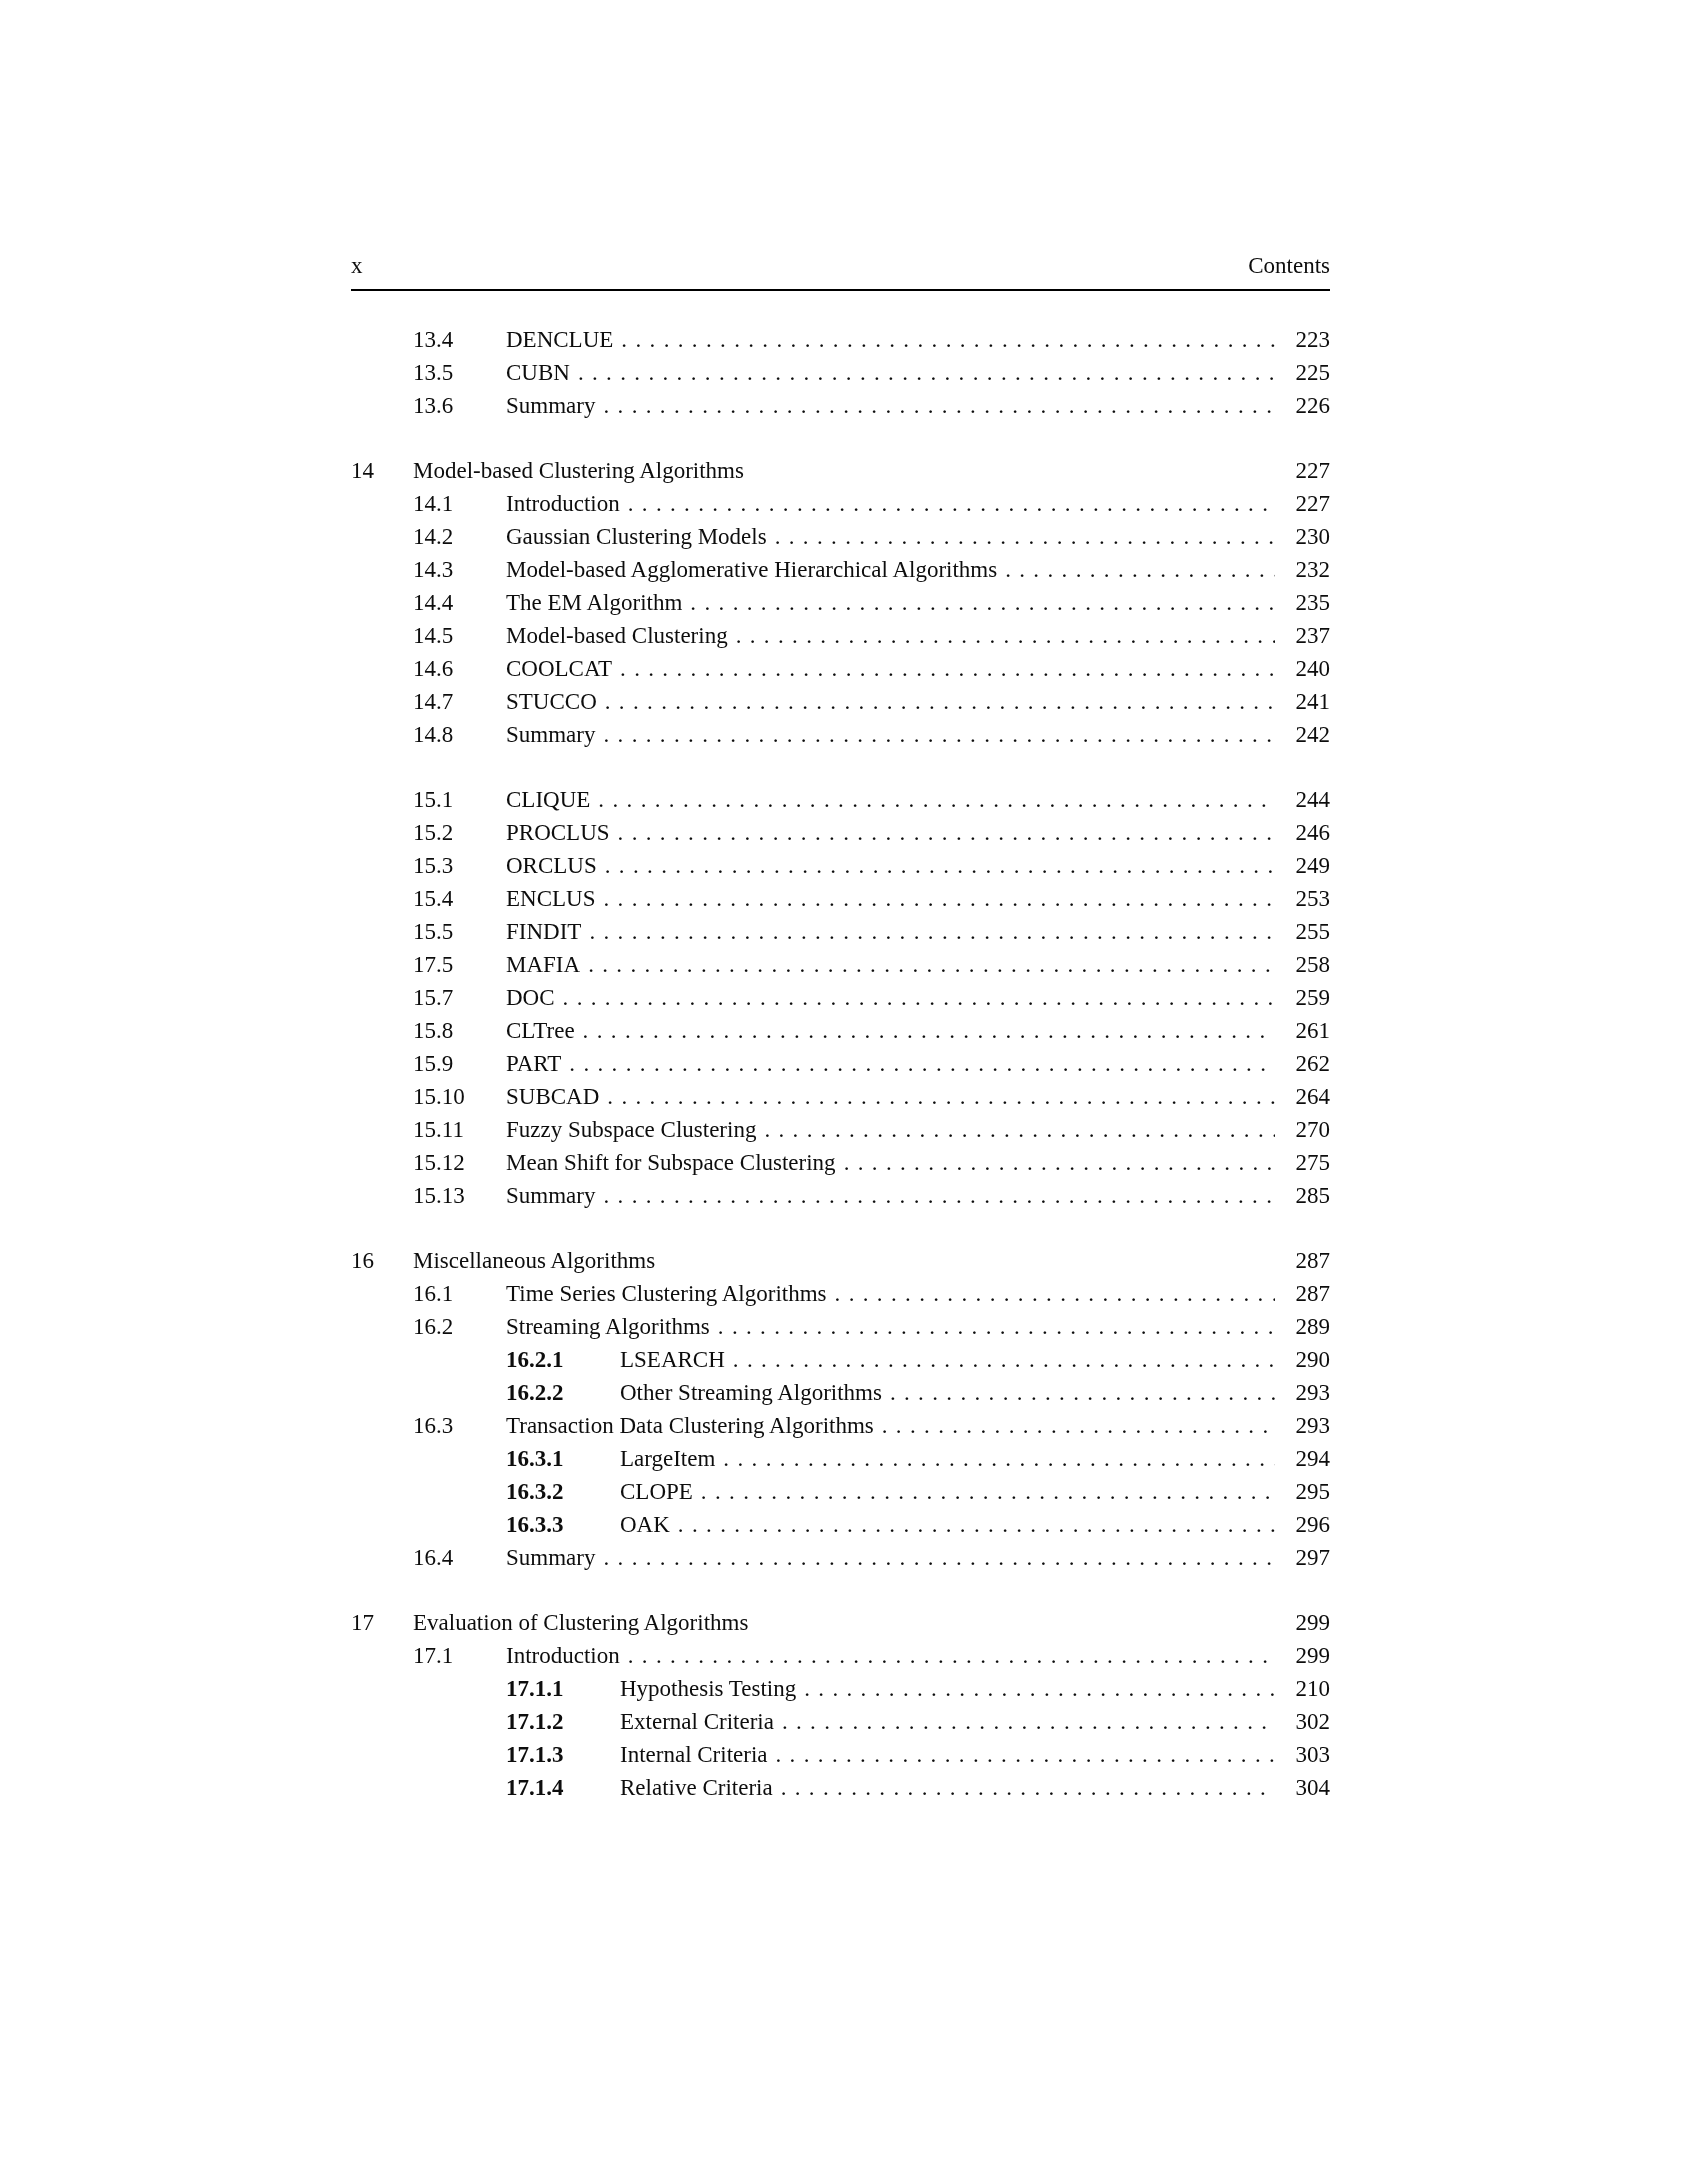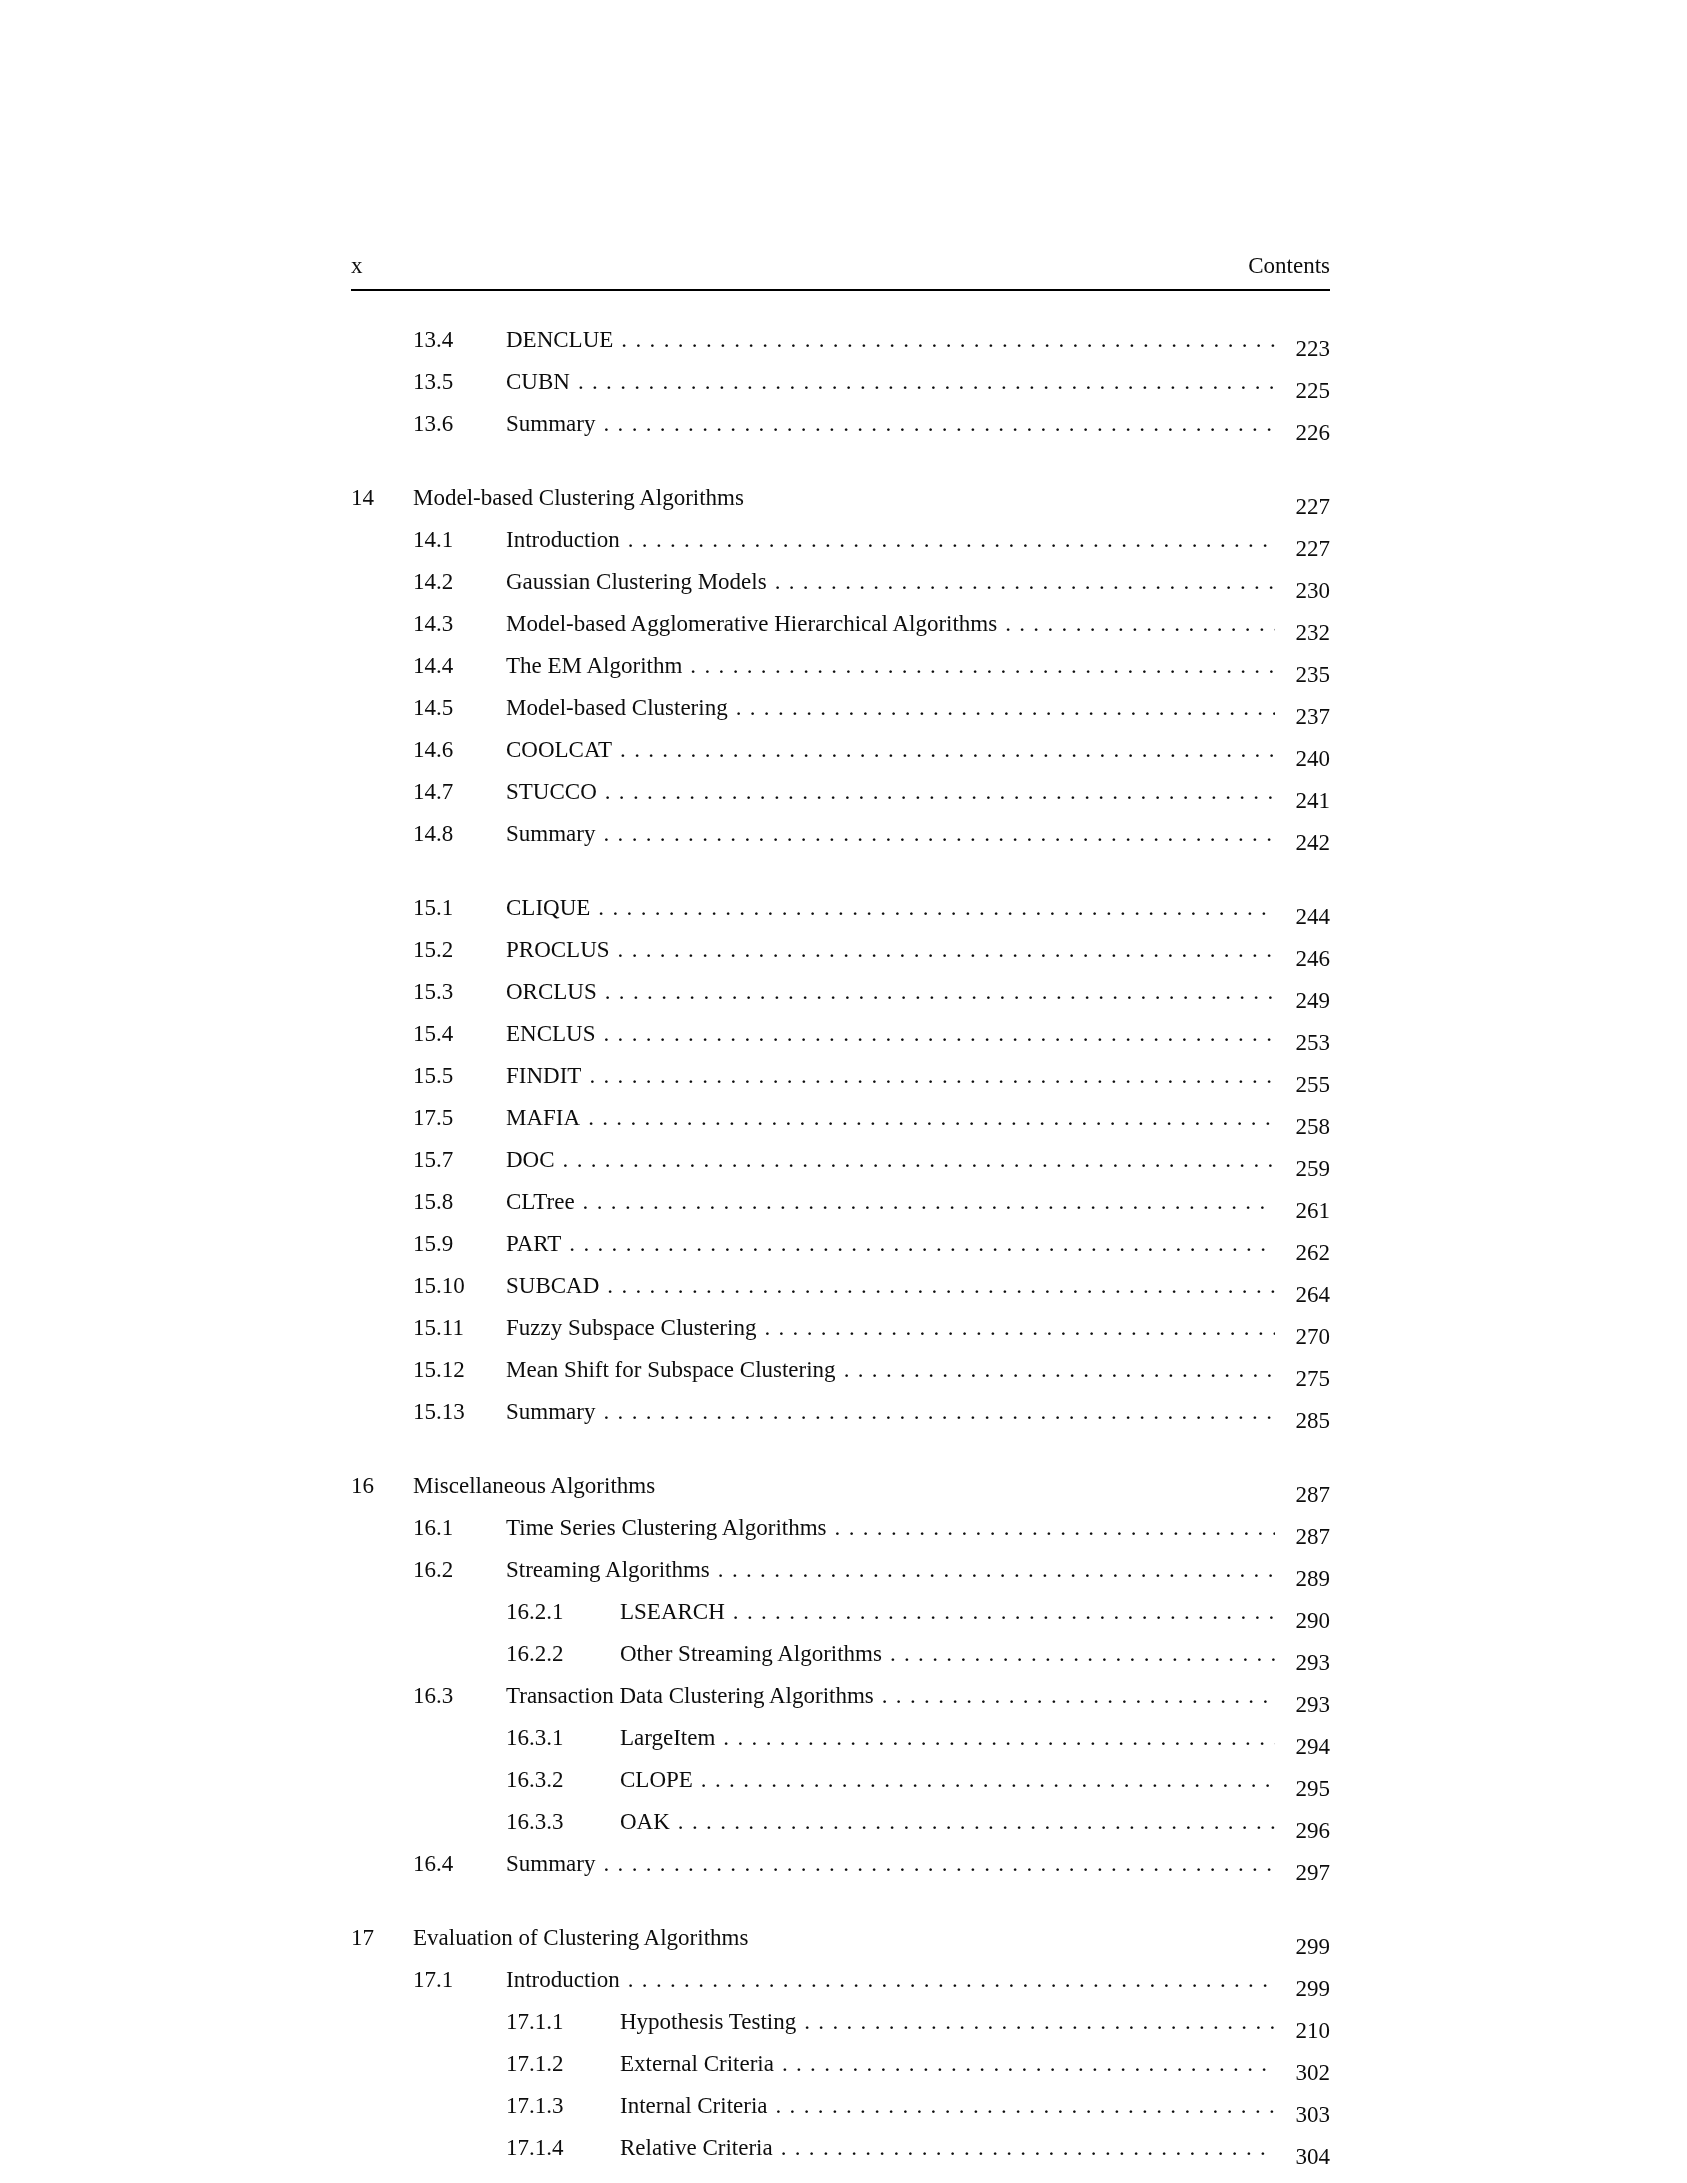--- a/index.html
+++ b/index.html
@@ -34,36 +34,35 @@
   .row {
     display: flex;
     align-items: flex-start;
     line-height: 33px;
   }
   .chapter-row { font-weight: normal; }
   .sp1 { flex: none; width: 62px; }
   .sp2 { flex: none; width: 155px; }
   .chap-num { flex: none; width: 62px; }
   .num-l1 { flex: none; width: 93px; }
-  .num-l2 { flex: none; width: 114px; }
+  .num-l2 { flex: none; width: 114px; font-weight: bold; }
   .title { flex: none; white-space: nowrap; }
   .leader {
     flex: 1;
     overflow: hidden;
     white-space: nowrap;
     margin-left: 8px;
     margin-right: 9.3px;
     word-spacing: 2.6px;
   }
   .flex-fill { flex: 1; }
   .page-num {
     flex: none;
     min-width: 46px;
     text-align: right;
-    margin-top: 9px;
   }
 </style>
 </head>
 <body>
 
 <div class="content">
   <header class="page-header">
     <span>x</span>
     <span>Contents</span>
   </header>

